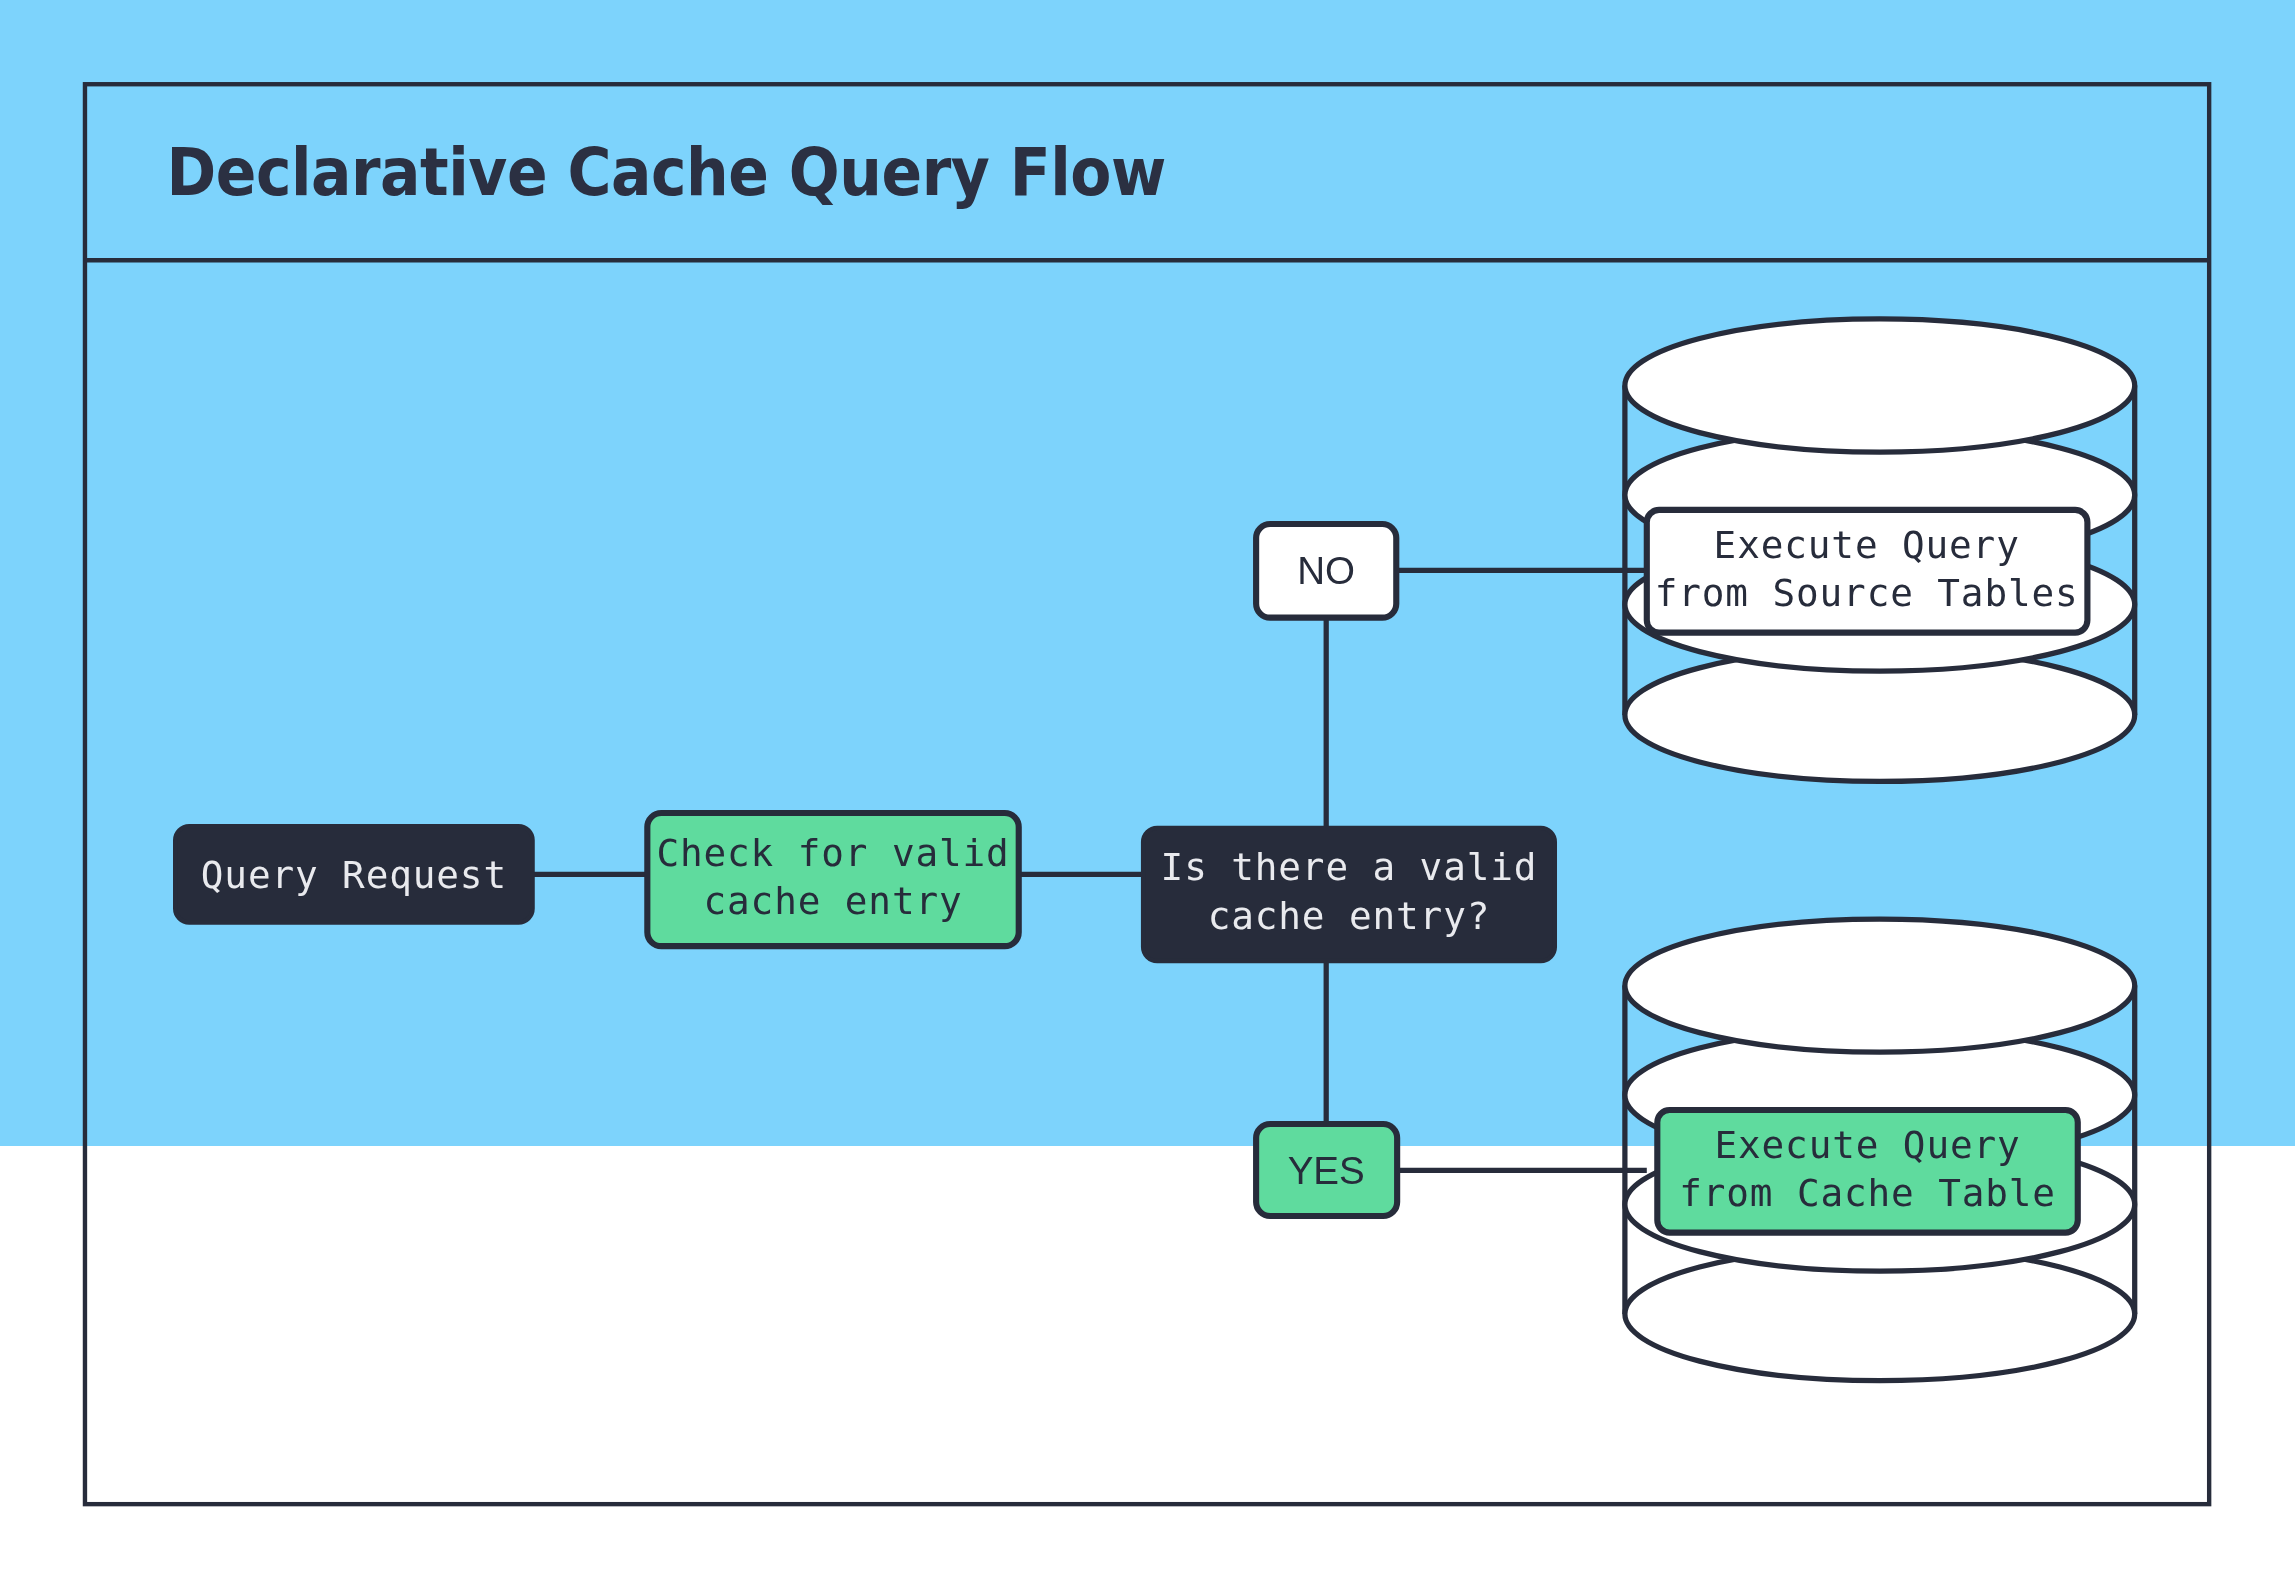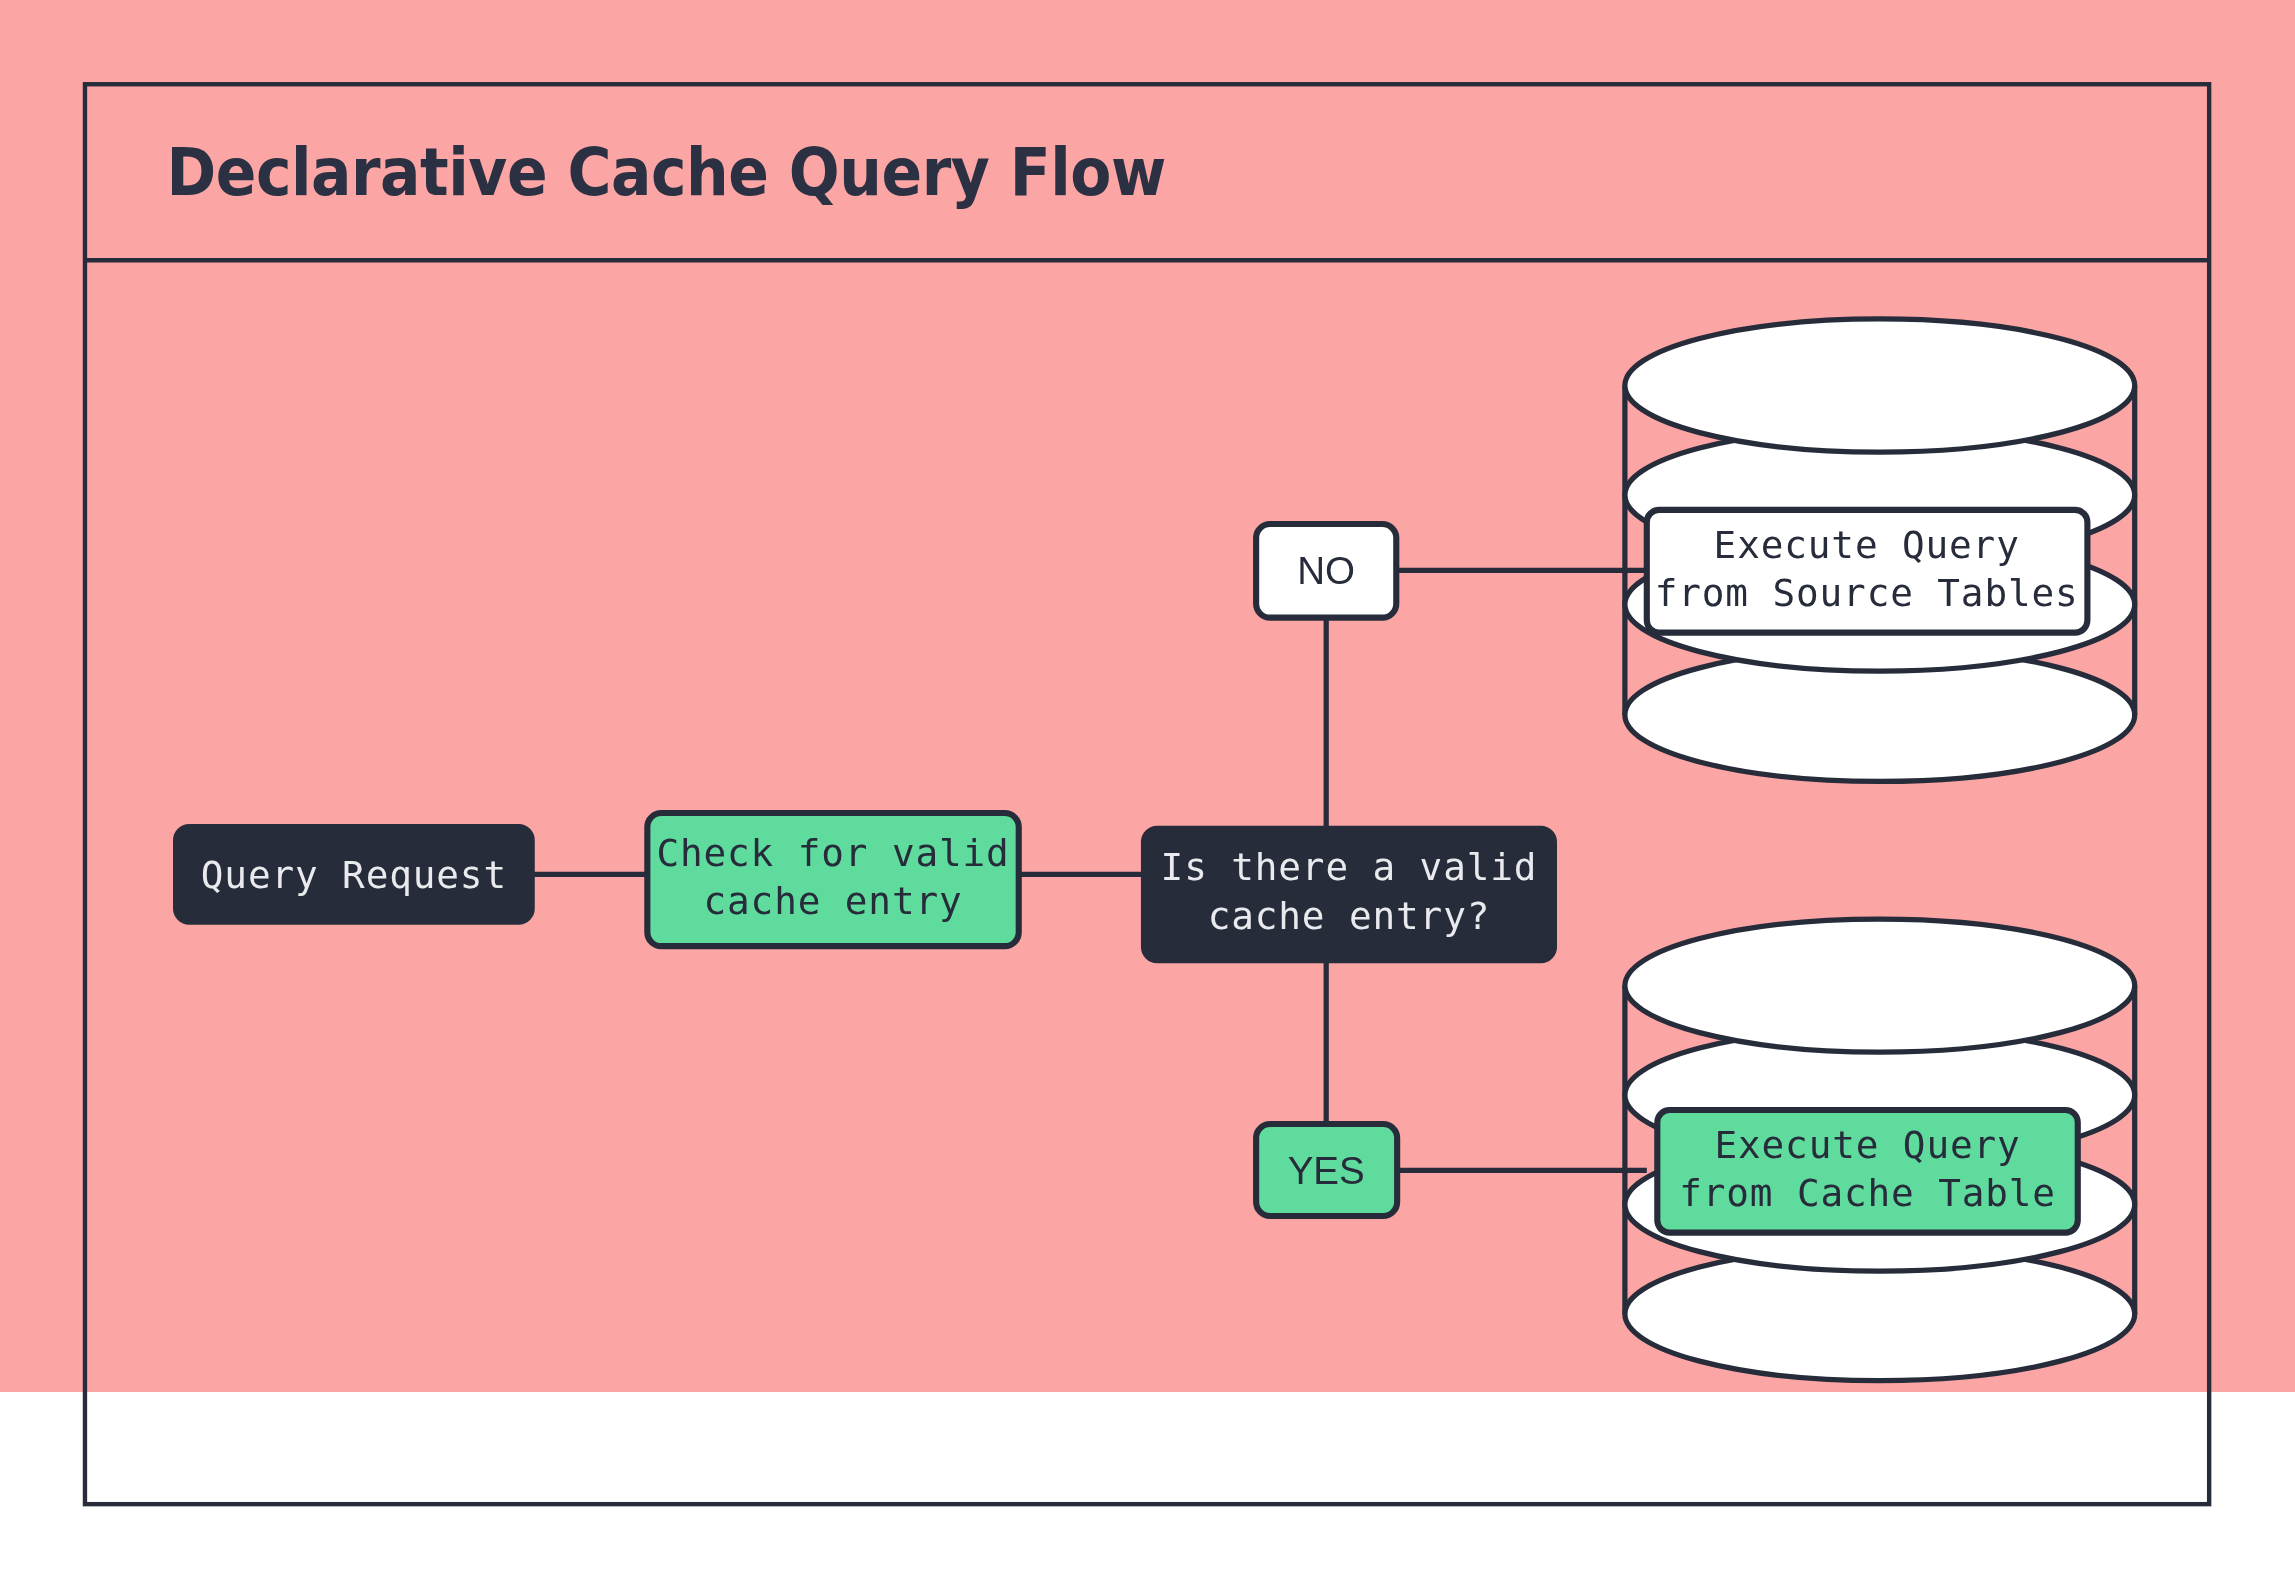--- a/index.html
+++ b/index.html
@@ -9,22 +9,22 @@
   }
   body {
     width: 2295px;
     height: 1591px;
     font-family: "Liberation Sans", sans-serif;
     overflow: hidden;
   }
   #diagram-root {
     position: relative;
     width: 2295px;
-    height: 1392px;
-    background: #fca5a5;
+    height: 1146px;
+    background: #7dd3fc;
   }
   svg#flow-svg {
     position: absolute;
     left: 0;
     top: 0;
     width: 2295px;
     height: 1591px;
     display: block;
   }
   .frame-line {

